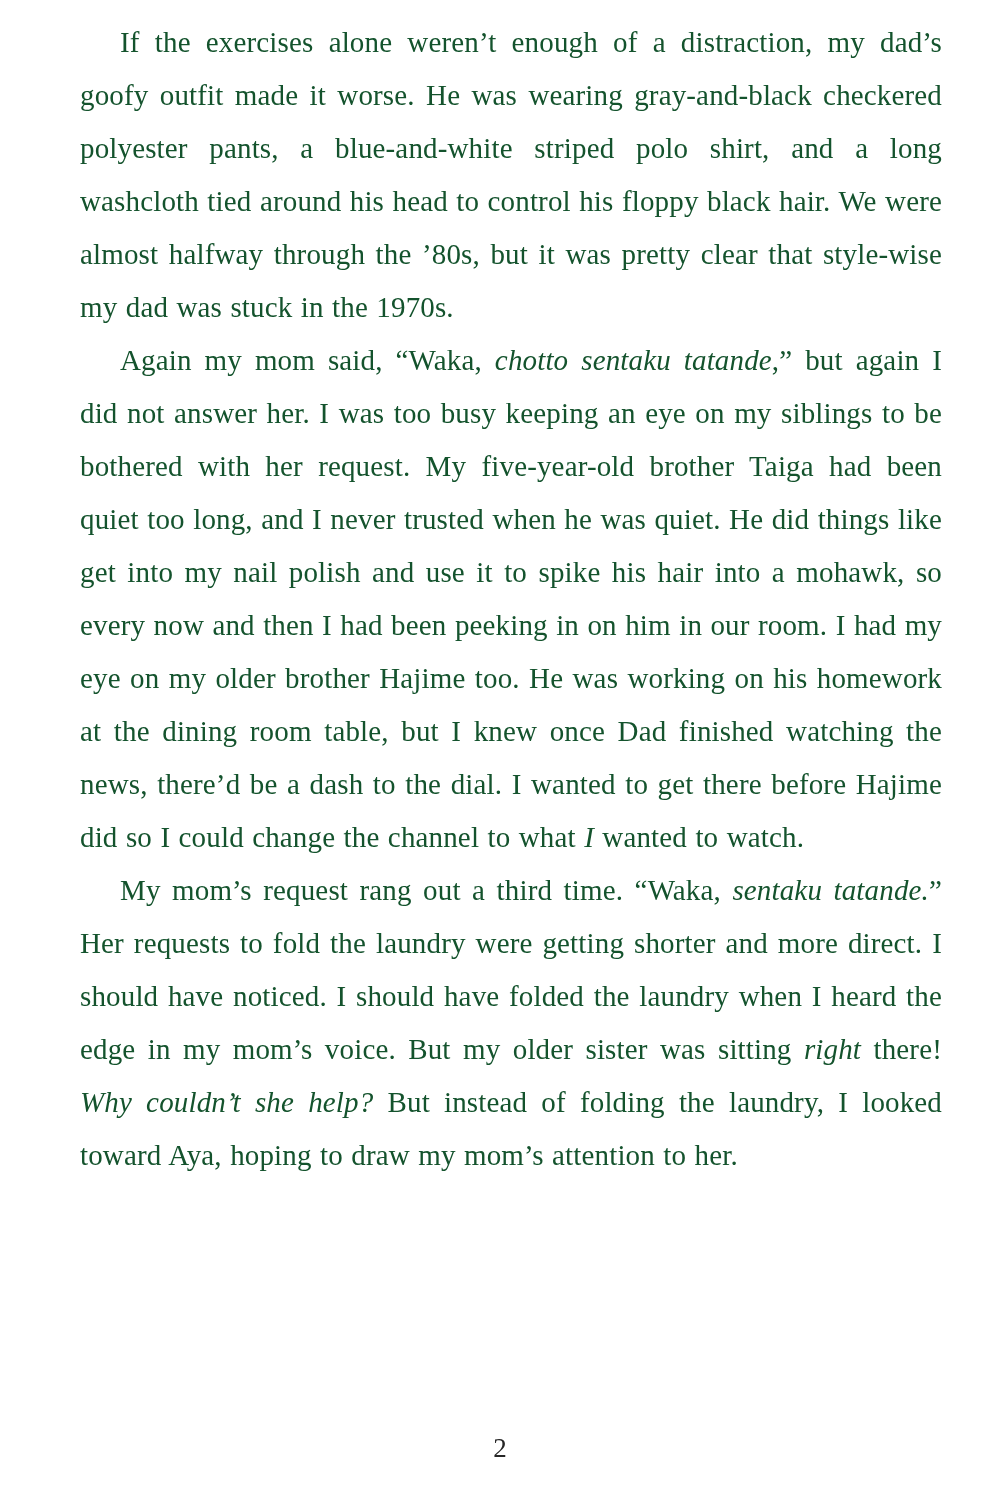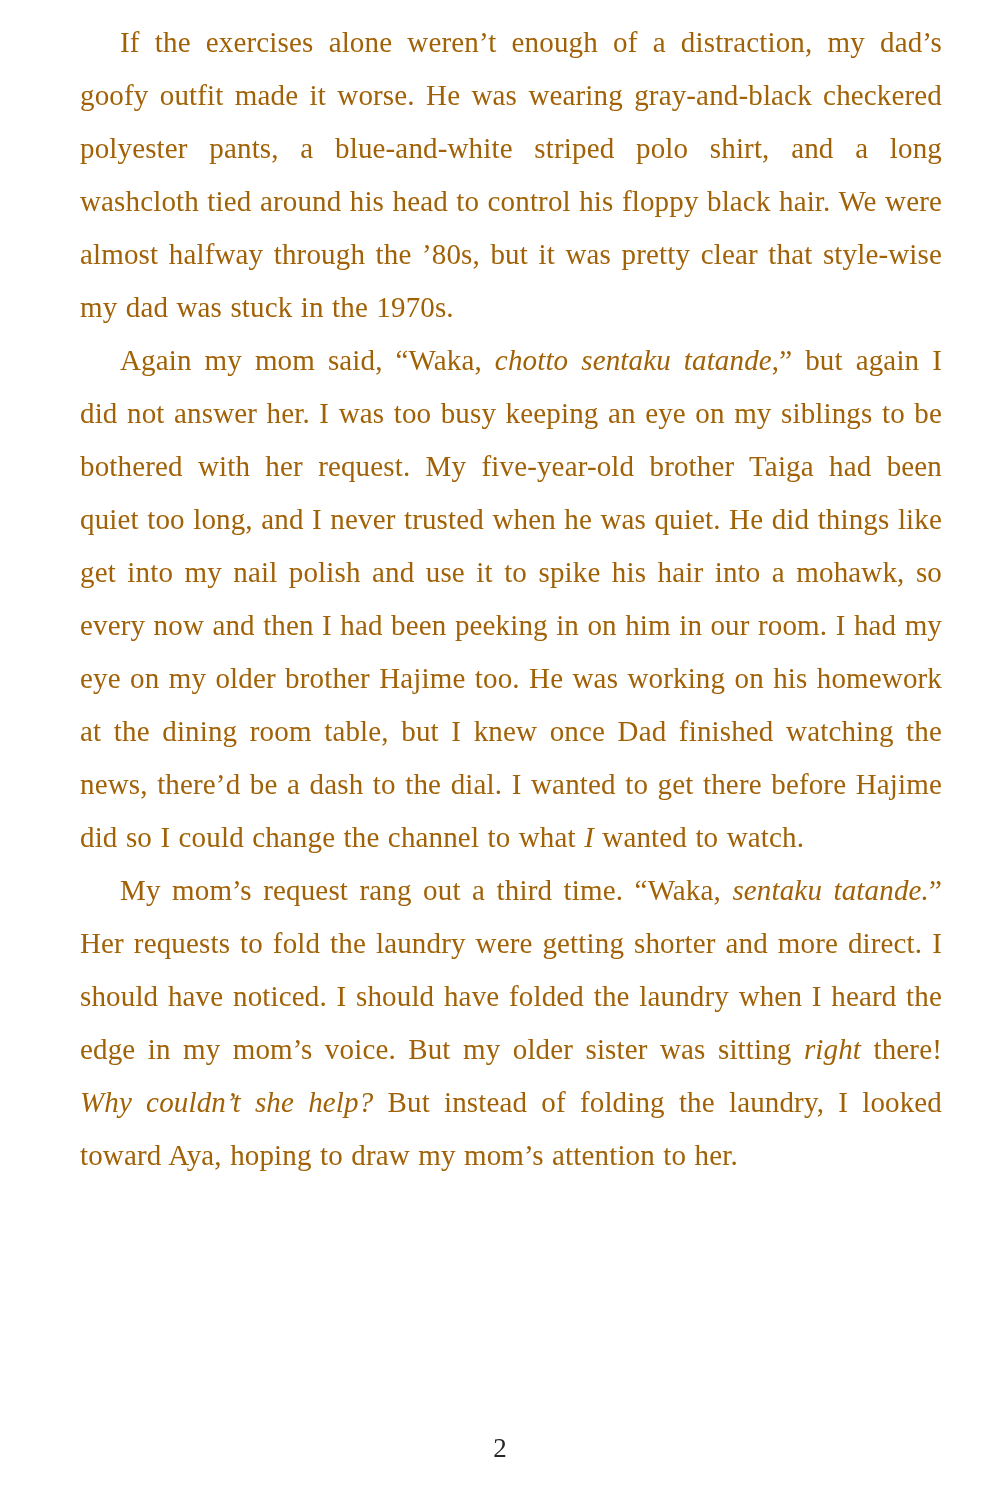--- a/index.html
+++ b/index.html
@@ -28,21 +28,21 @@
   }
   .para {
     margin: 0;
     padding: 0;
     font-size: 29px;
     line-height: 53px;
     text-align: justify;
     text-indent: 40px;
     letter-spacing: 0.15px;
     word-spacing: 1px;
-    color: #a16207;
+    color: #14532d;
   }
   .para em {
   }
   .page-number {
     position: absolute;
     bottom: 36px;
     left: 0;
     width: 100%;
     text-align: center;
     font-size: 27px;

